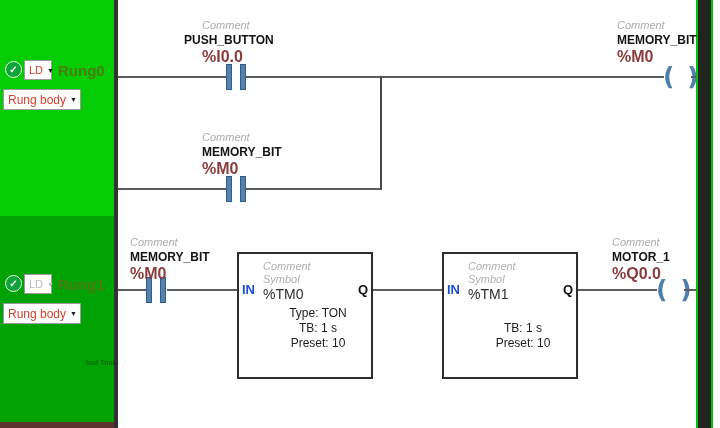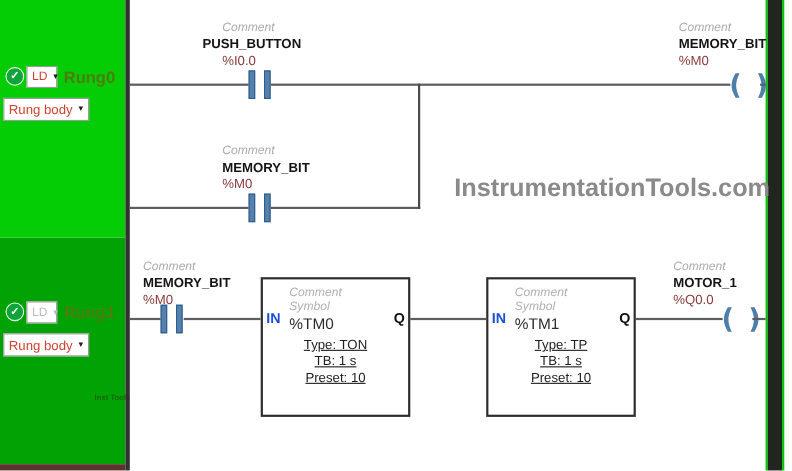--- a/index.html
+++ b/index.html
@@ -47,30 +47,30 @@
   
   .coil {
     position:absolute; color:#4E7FAC; font-weight:bold; font-size:25px;
     line-height:26px; letter-spacing:2px; font-family:"DejaVu Sans", sans-serif;
   }
 
   
   .lbl { position:absolute; line-height:1.05; white-space:nowrap; }
   .comment { font-style:italic; color:#acacac; font-size:11px; }
   .name    { font-weight:bold; color:#141414; font-size:12px; }
-  .addr    { color:#8A3B3B; font-size:12px; font-weight:400; }
+  .addr    { color:#8A3B3B; font-size:16px; font-weight:700; }
 
   
   .tblock { position:absolute; width:136px; height:127px; border:2px solid #2d2d2d; background:#fff; }
   .tblock .b-comment { position:absolute; left:24px; top:6px;  font-style:italic; color:#b0b0b0; font-size:11px; }
   .tblock .b-symbol  { position:absolute; left:24px; top:19px; font-style:italic; color:#b0b0b0; font-size:11px; }
   .tblock .b-addr    { position:absolute; left:24px; top:32px; color:#2c2c2c; font-size:14px; }
   .tblock .b-in  { position:absolute; left:3px;  top:28px; font-weight:bold; font-size:13px; color:#1d4ed8; }
   .tblock .b-q   { position:absolute; right:3px; top:28px; font-weight:bold; font-size:13px; color:#101010; }
-  .tblock .b-line { position:absolute; left:0; width:100%; text-align:center; font-size:12px; color:#1d1d1d;text-decoration:underline; }
+  .tblock .b-line { position:absolute; left:13px; width:100%; text-align:center; font-size:12px; color:#1d1d1d; }
   .tblock .b-type   { top:52px; }
   .tblock .b-tb     { top:67px; }
   .tblock .b-preset { top:82px; }
 
   
   #watermark {
     position:absolute; left:413px; top:158px; font-size:23px; font-weight:bold;
     color:#8a8a8a; letter-spacing:0; line-height:1.1;
   }
   #watermark-small {
@@ -166,29 +166,27 @@
   </div>
 
   <div class="wire" style="left:373px; top:289px; width:69px;"></div>
 
   <div class="tblock" style="left:442px; top:252px;">
     <div class="b-comment">Comment</div>
     <div class="b-symbol">Symbol</div>
     <div class="b-addr">%TM1</div>
     <div class="b-in">IN</div>
     <div class="b-q">Q</div>
-    <div class="b-line b-type">Type: TP</div>
     <div class="b-line b-tb">TB: 1 s</div>
     <div class="b-line b-preset">Preset: 10</div>
   </div>
 
   <div class="wire" style="left:578px; top:289px; width:79px;"></div>
 
   <div class="coil" style="left:656px; top:277px;">( )</div>
   <div class="wire" style="left:684px; top:289px; width:12px;"></div>
   <div class="lbl comment" style="left:612px; top:237px;">Comment</div>
   <div class="lbl name" style="left:612px; top:251px;">MOTOR_1</div>
   <div class="lbl addr" style="left:612px; top:266px;text-align:center;">%Q0.0</div>
 
-  <div id="watermark">InstrumentationTools.com</div>
   <div id="watermark-small">Inst Tools</div>
 
 </div>
 
 </body></html>

